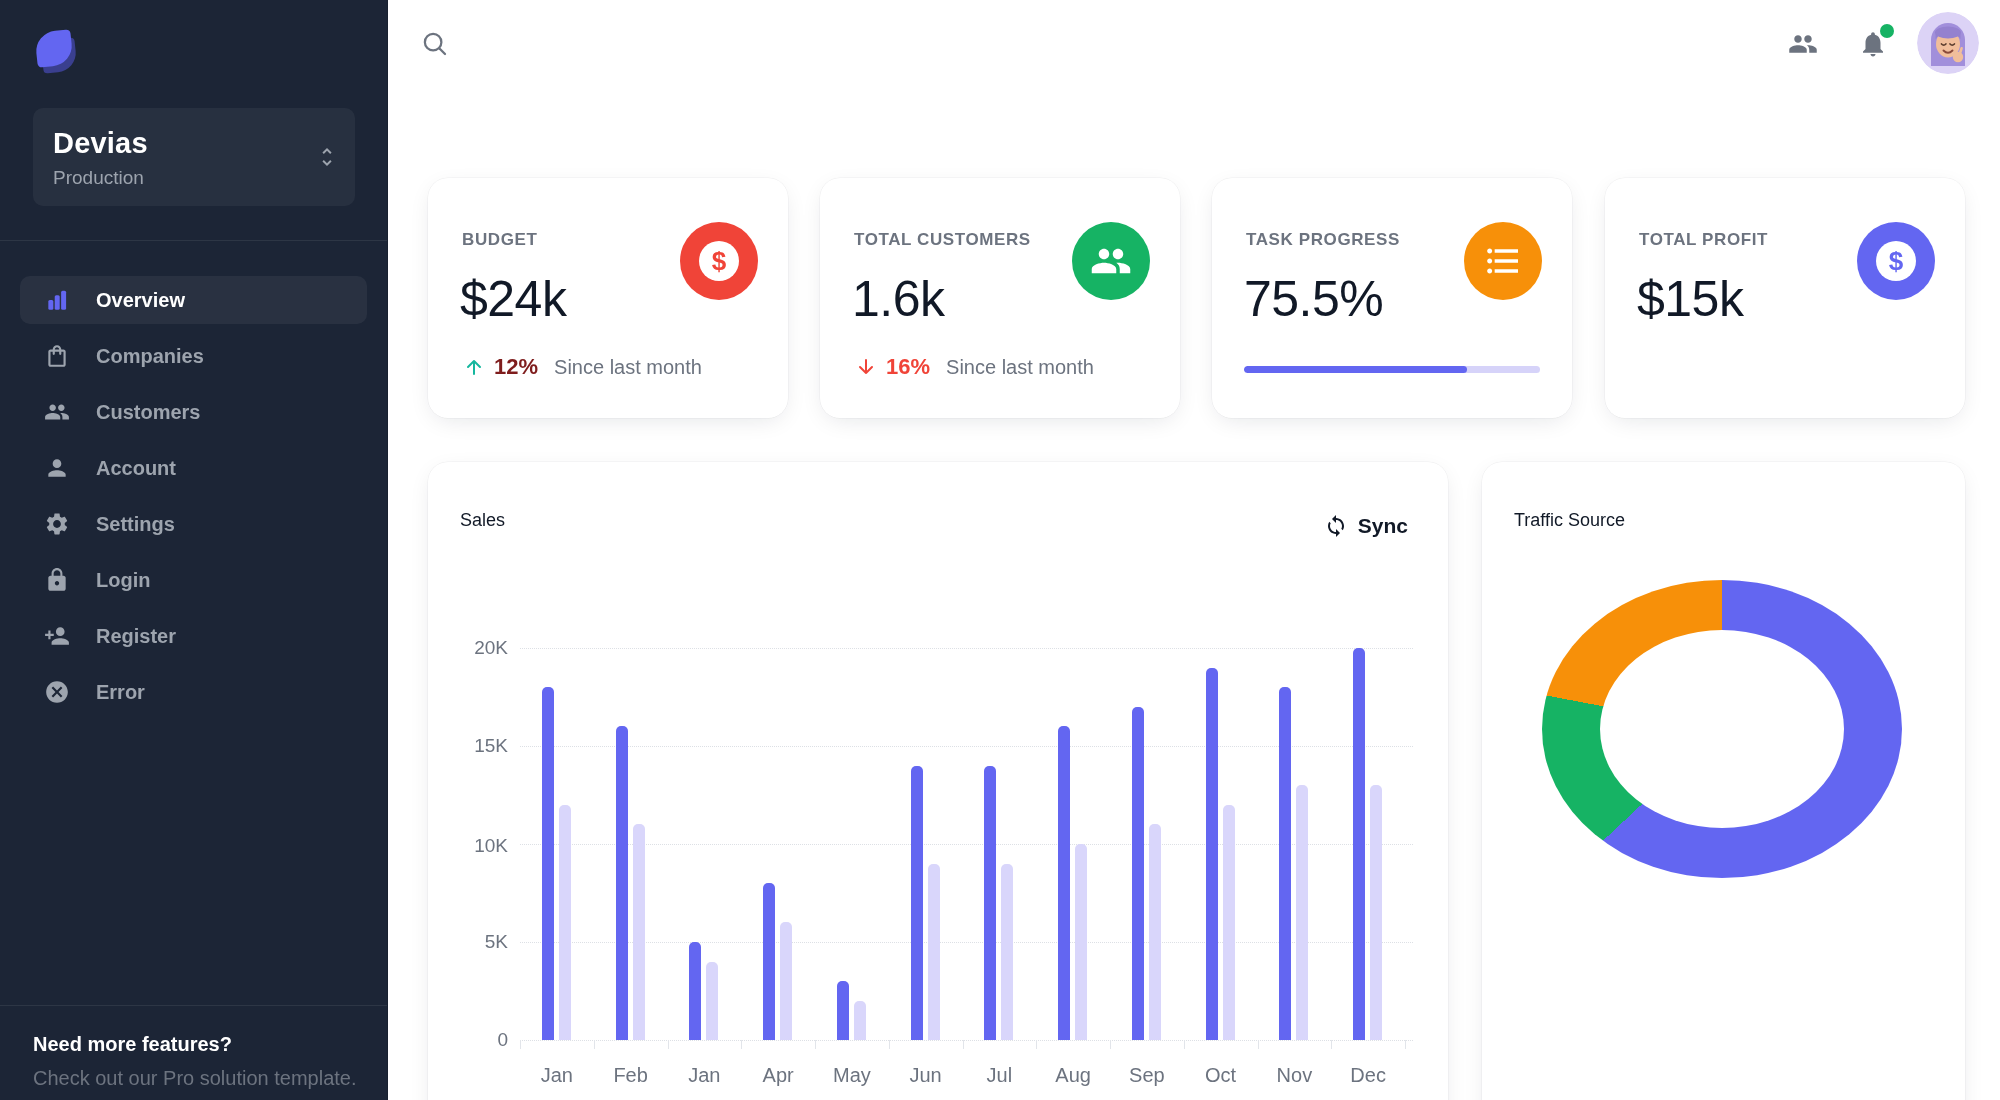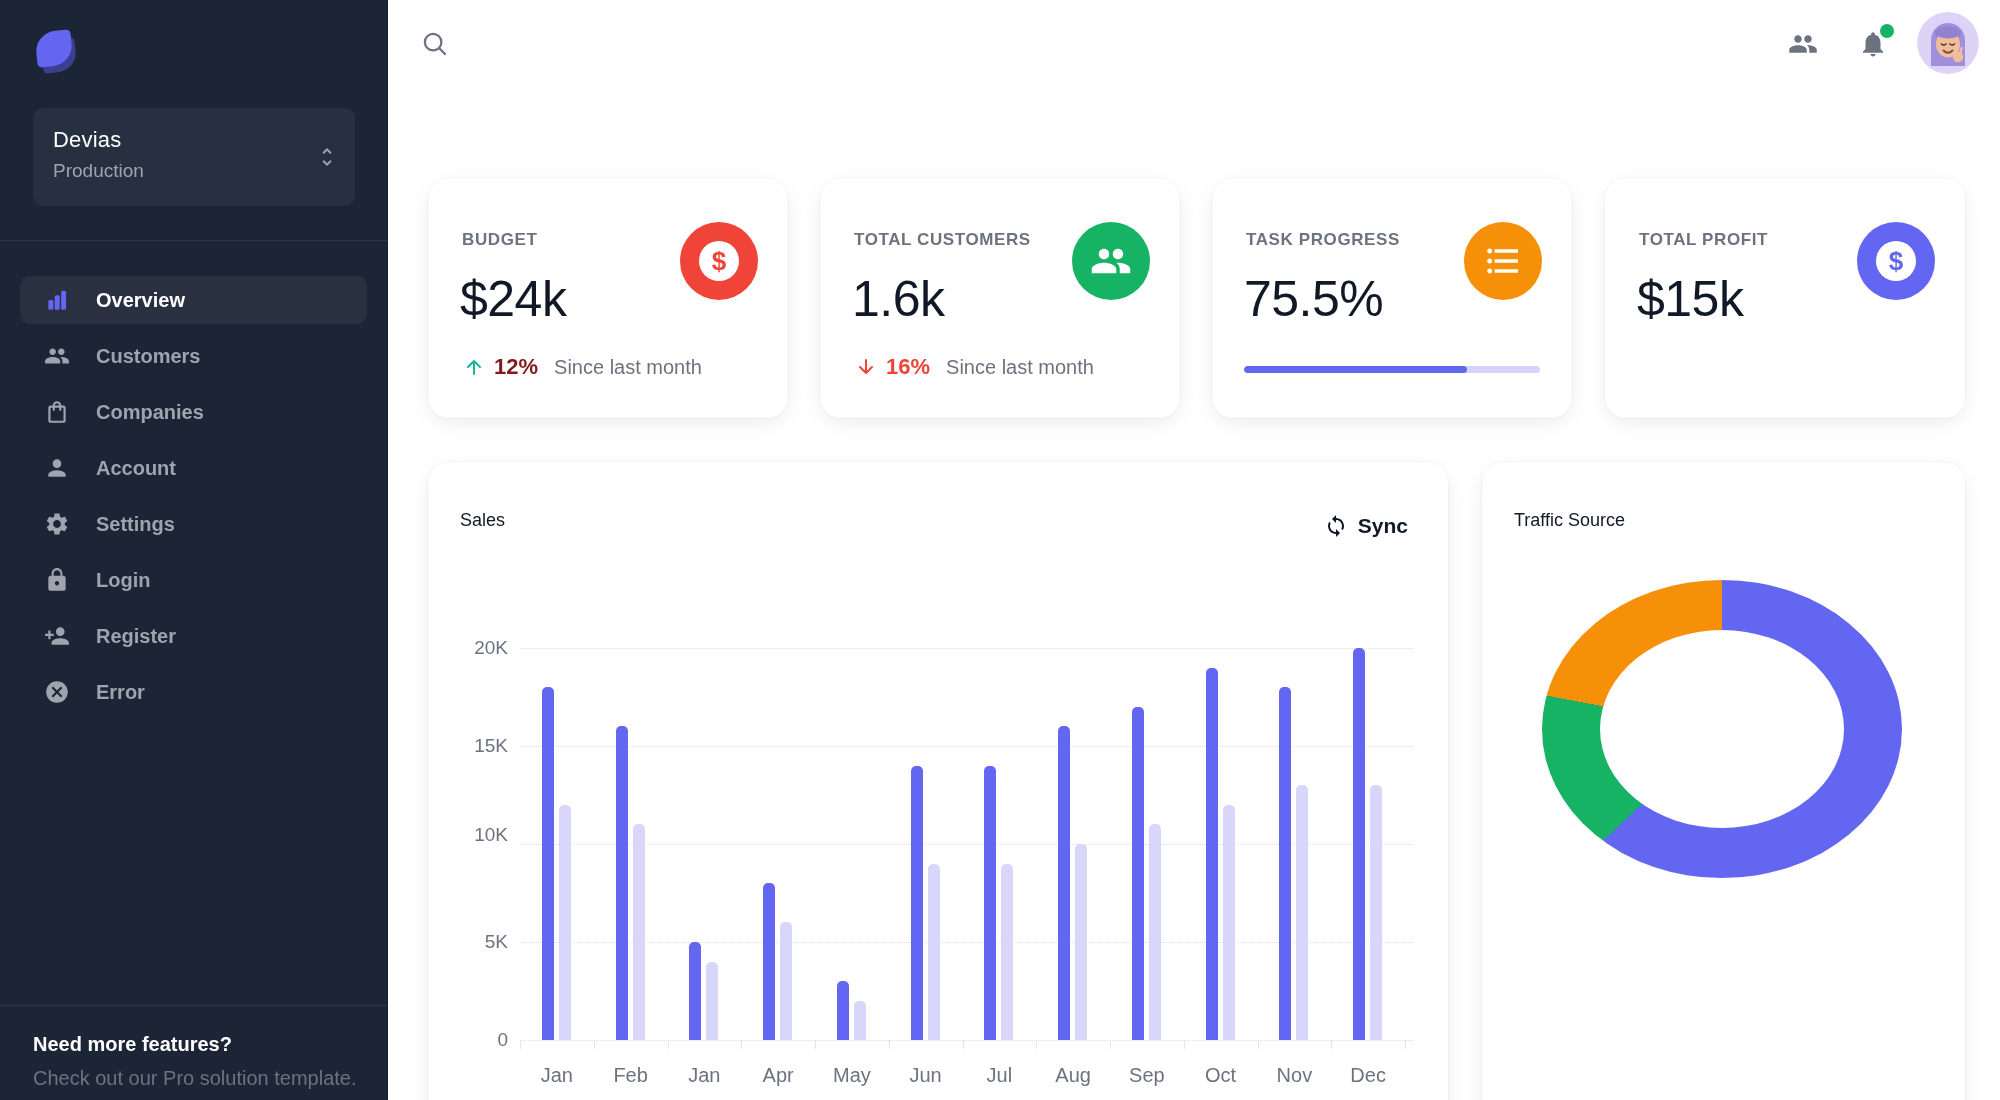--- a/index.html
+++ b/index.html
@@ -11,21 +11,21 @@
   
   .sidebar { position:absolute; left:0; top:0; bottom:0; width:388px;
     background:#1C2536; border-right:1px solid rgba(0,0,0,0.12); }
   .logo { position:absolute; left:33px; top:28px; width:50px; height:50px; }
   .logo .leaf-back { position:absolute; left:9px; top:11px; width:34px; height:33px;
     background:#3A3F8F; border-radius:58% 12% 58% 12%; transform:rotate(-6deg); }
   .logo .leaf-front { position:absolute; left:3px; top:3px; width:36px; height:35px;
     background:#6366F1; border-radius:58% 12% 58% 12%; transform:rotate(-6deg); }
   .workspace { position:absolute; left:33px; top:108px; width:322px; height:98px;
     background:rgba(255,255,255,0.05); border-radius:10px; padding:19px 20px; cursor:pointer; }
-  .workspace-name { color:#ffffff; font-size:22px; font-weight:400; letter-spacing:.2px; }
+  .workspace-name { color:#ffffff; font-size:29px; font-weight:700; letter-spacing:.2px; }
   .workspace-env  { color:#9DA4AE; font-size:19px; margin-top:7px; }
   .workspace .unfold { position:absolute; right:16px; top:37px; width:24px; height:24px; color:#9DA4AE; }
   .side-divider { position:absolute; left:0; right:0; height:1px; background:rgba(255,255,255,0.08); }
   .nav { position:absolute; left:20px; right:20px; top:276px; }
   .nav-item { display:flex; align-items:center; height:48px; border-radius:10px;
     padding:0 24px; margin-bottom:8px; color:#9DA4AE; cursor:pointer; }
   .nav-item.active { background:rgba(255,255,255,0.06); color:#ffffff; }
   .nav-item .nav-ico { width:26px; height:26px; flex:0 0 26px; color:#9DA4AE; }
   .nav-item.active .nav-ico { color:#6366F1; }
   .nav-item .nav-label { margin-left:26px; font-size:20px; font-weight:600; }
@@ -109,29 +109,29 @@
         <div class="nav-item active">
           <span class="nav-ico"><svg class="" viewBox="0 0 24 24" fill="currentColor">
               <rect x="4" y="12" width="4.6" height="9" rx="1.4"></rect>
               <rect x="9.9" y="7.5" width="4.6" height="13.5" rx="1.4"></rect>
               <rect x="15.8" y="3.5" width="4.6" height="17.5" rx="1.4"></rect>
             </svg></span>
                  <span class="nav-label">Overview</span>
         </div>
         <div class="nav-item">
           <span class="nav-ico"><svg class="" viewBox="0 0 24 24" fill="currentColor">
+              <path d="M18 6h-2c0-2.21-1.79-4-4-4S8 3.79 8 6H6c-1.1 0-2 .9-2 2v12c0 1.1.9 2 2 2h12c1.1 0 2-.9 2-2V8c0-1.1-.9-2-2-2zm-6-2c1.1 0 2 .9 2 2h-4c0-1.1.9-2 2-2zm6 16H6V8h2v2c0 .55.45 1 1 1s1-.45 1-1V8h4v2c0 .55.45 1 1 1s1-.45 1-1V8h2v12z"></path>
+            </svg></span>
+                 <span class="nav-label">Companies</span>
+        </div>
+        <div class="nav-item">
+          <span class="nav-ico"><svg class="" viewBox="0 0 24 24" fill="currentColor">
               <path d="M16 11c1.66 0 2.99-1.34 2.99-3S17.66 5 16 5s-3 1.34-3 3 1.34 3 3 3zm-8 0c1.66 0 2.99-1.34 2.99-3S9.66 5 8 5 5 6.34 5 8s1.34 3 3 3zm0 2c-2.33 0-7 1.17-7 3.5V19h14v-2.5C15 14.17 10.33 13 8 13zm8 0c-.29 0-.62.02-.97.05 1.16.84 1.97 1.97 1.97 3.45V19h6v-2.5c0-2.33-4.67-3.5-7-3.5z"></path>
             </svg></span>
                  <span class="nav-label">Customers</span>
-        </div>
-        <div class="nav-item">
-          <span class="nav-ico"><svg class="" viewBox="0 0 24 24" fill="currentColor">
-              <path d="M18 6h-2c0-2.21-1.79-4-4-4S8 3.79 8 6H6c-1.1 0-2 .9-2 2v12c0 1.1.9 2 2 2h12c1.1 0 2-.9 2-2V8c0-1.1-.9-2-2-2zm-6-2c1.1 0 2 .9 2 2h-4c0-1.1.9-2 2-2zm6 16H6V8h2v2c0 .55.45 1 1 1s1-.45 1-1V8h4v2c0 .55.45 1 1 1s1-.45 1-1V8h2v12z"></path>
-            </svg></span>
-                 <span class="nav-label">Companies</span>
         </div>
         <div class="nav-item">
           <span class="nav-ico"><svg class="" viewBox="0 0 24 24" fill="currentColor">
               <path d="M12 12c2.21 0 4-1.79 4-4s-1.79-4-4-4-4 1.79-4 4 1.79 4 4 4zm0 2c-2.67 0-8 1.34-8 4v2h16v-2c0-2.66-5.33-4-8-4z"></path>
             </svg></span>
                  <span class="nav-label">Account</span>
         </div>
         <div class="nav-item">
           <span class="nav-ico"><svg class="" viewBox="0 0 24 24" fill="currentColor">
               <path d="M19.14 12.94c.04-.3.06-.61.06-.94s-.02-.64-.07-.94l2.03-1.58c.18-.14.23-.41.12-.61l-1.92-3.32c-.12-.22-.37-.29-.59-.22l-2.39.96c-.5-.38-1.03-.7-1.62-.94L14.4 2.81c-.04-.24-.24-.41-.48-.41h-3.84c-.24 0-.43.17-.47.41L9.25 5.35c-.59.24-1.13.57-1.62.94l-2.39-.96c-.22-.08-.47 0-.59.22L2.74 8.87c-.12.21-.08.47.12.61l2.03 1.58c-.05.3-.09.63-.09.94s.02.64.07.94l-2.03 1.58c-.18.14-.23.41-.12.61l1.92 3.32c.12.22.37.29.59.22l2.39-.96c.5.38 1.03.7 1.62.94l.36 2.54c.05.24.24.41.48.41h3.84c.24 0 .44-.17.47-.41l.36-2.54c.59-.24 1.13-.56 1.62-.94l2.39.96c.22.08.47 0 .59-.22l1.92-3.32c.12-.22.07-.47-.12-.61l-2.01-1.58zM12 15.6c-1.98 0-3.6-1.62-3.6-3.6s1.62-3.6 3.6-3.6 3.6 1.62 3.6 3.6-1.62 3.6-3.6 3.6z"></path>
@@ -270,21 +270,21 @@
     <button class="sync-btn">
       <svg viewBox="0 0 24 24" fill="currentColor">
         <path d="M12 4V1L8 5l4 4V6c3.31 0 6 2.69 6 6 0 1.01-.25 1.97-.7 2.8l1.46 1.46C19.54 15.03 20 13.57 20 12c0-4.42-3.58-8-8-8zm0 14c-3.31 0-6-2.69-6-6 0-1.01.25-1.97.7-2.8L5.24 7.74C4.46 8.97 4 10.43 4 12c0 4.42 3.58 8 8 8v3l4-4-4-4v3z"></path>
       </svg>
       <span>Sync</span>
     </button>
     <div id="sales-chart">
       <div id="y-labels">
           <div class="y-label" style="top: 567px;">0</div>
           <div class="y-label" style="top: 469px;">5K</div>
-          <div class="y-label" style="top: 362px;">10K</div>
+          <div class="y-label" style="top: 373px;">10K</div>
           <div class="y-label" style="top: 273px;">15K</div>
           <div class="y-label" style="top: 175px;">20K</div>
         </div>
       <div id="gridlines">
           <div class="gridline" style="top: 578px;"></div>
           <div class="gridline" style="top: 480px;"></div>
           <div class="gridline" style="top: 382px;"></div>
           <div class="gridline" style="top: 284px;"></div>
           <div class="gridline" style="top: 186px;"></div>
         </div>

